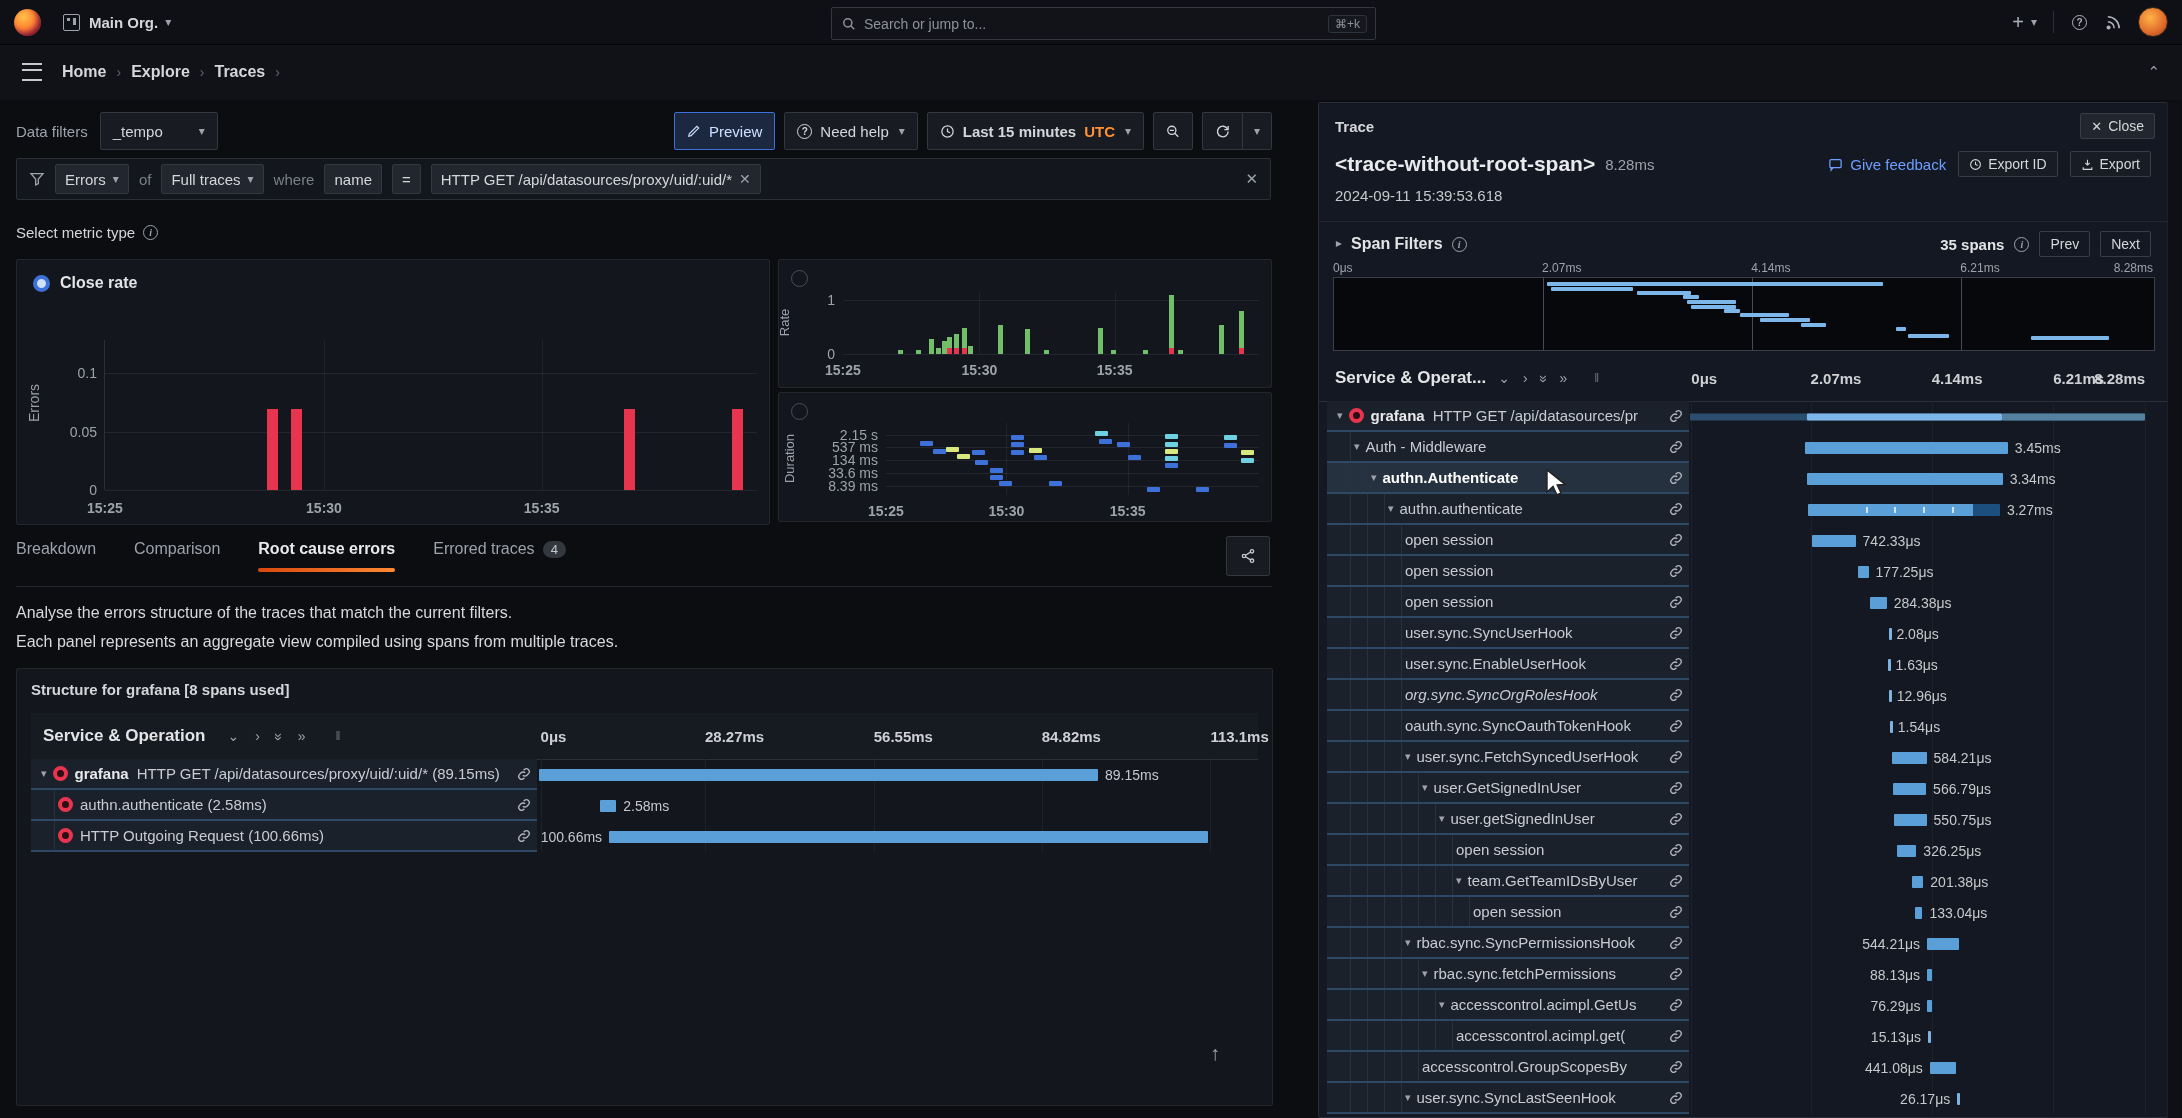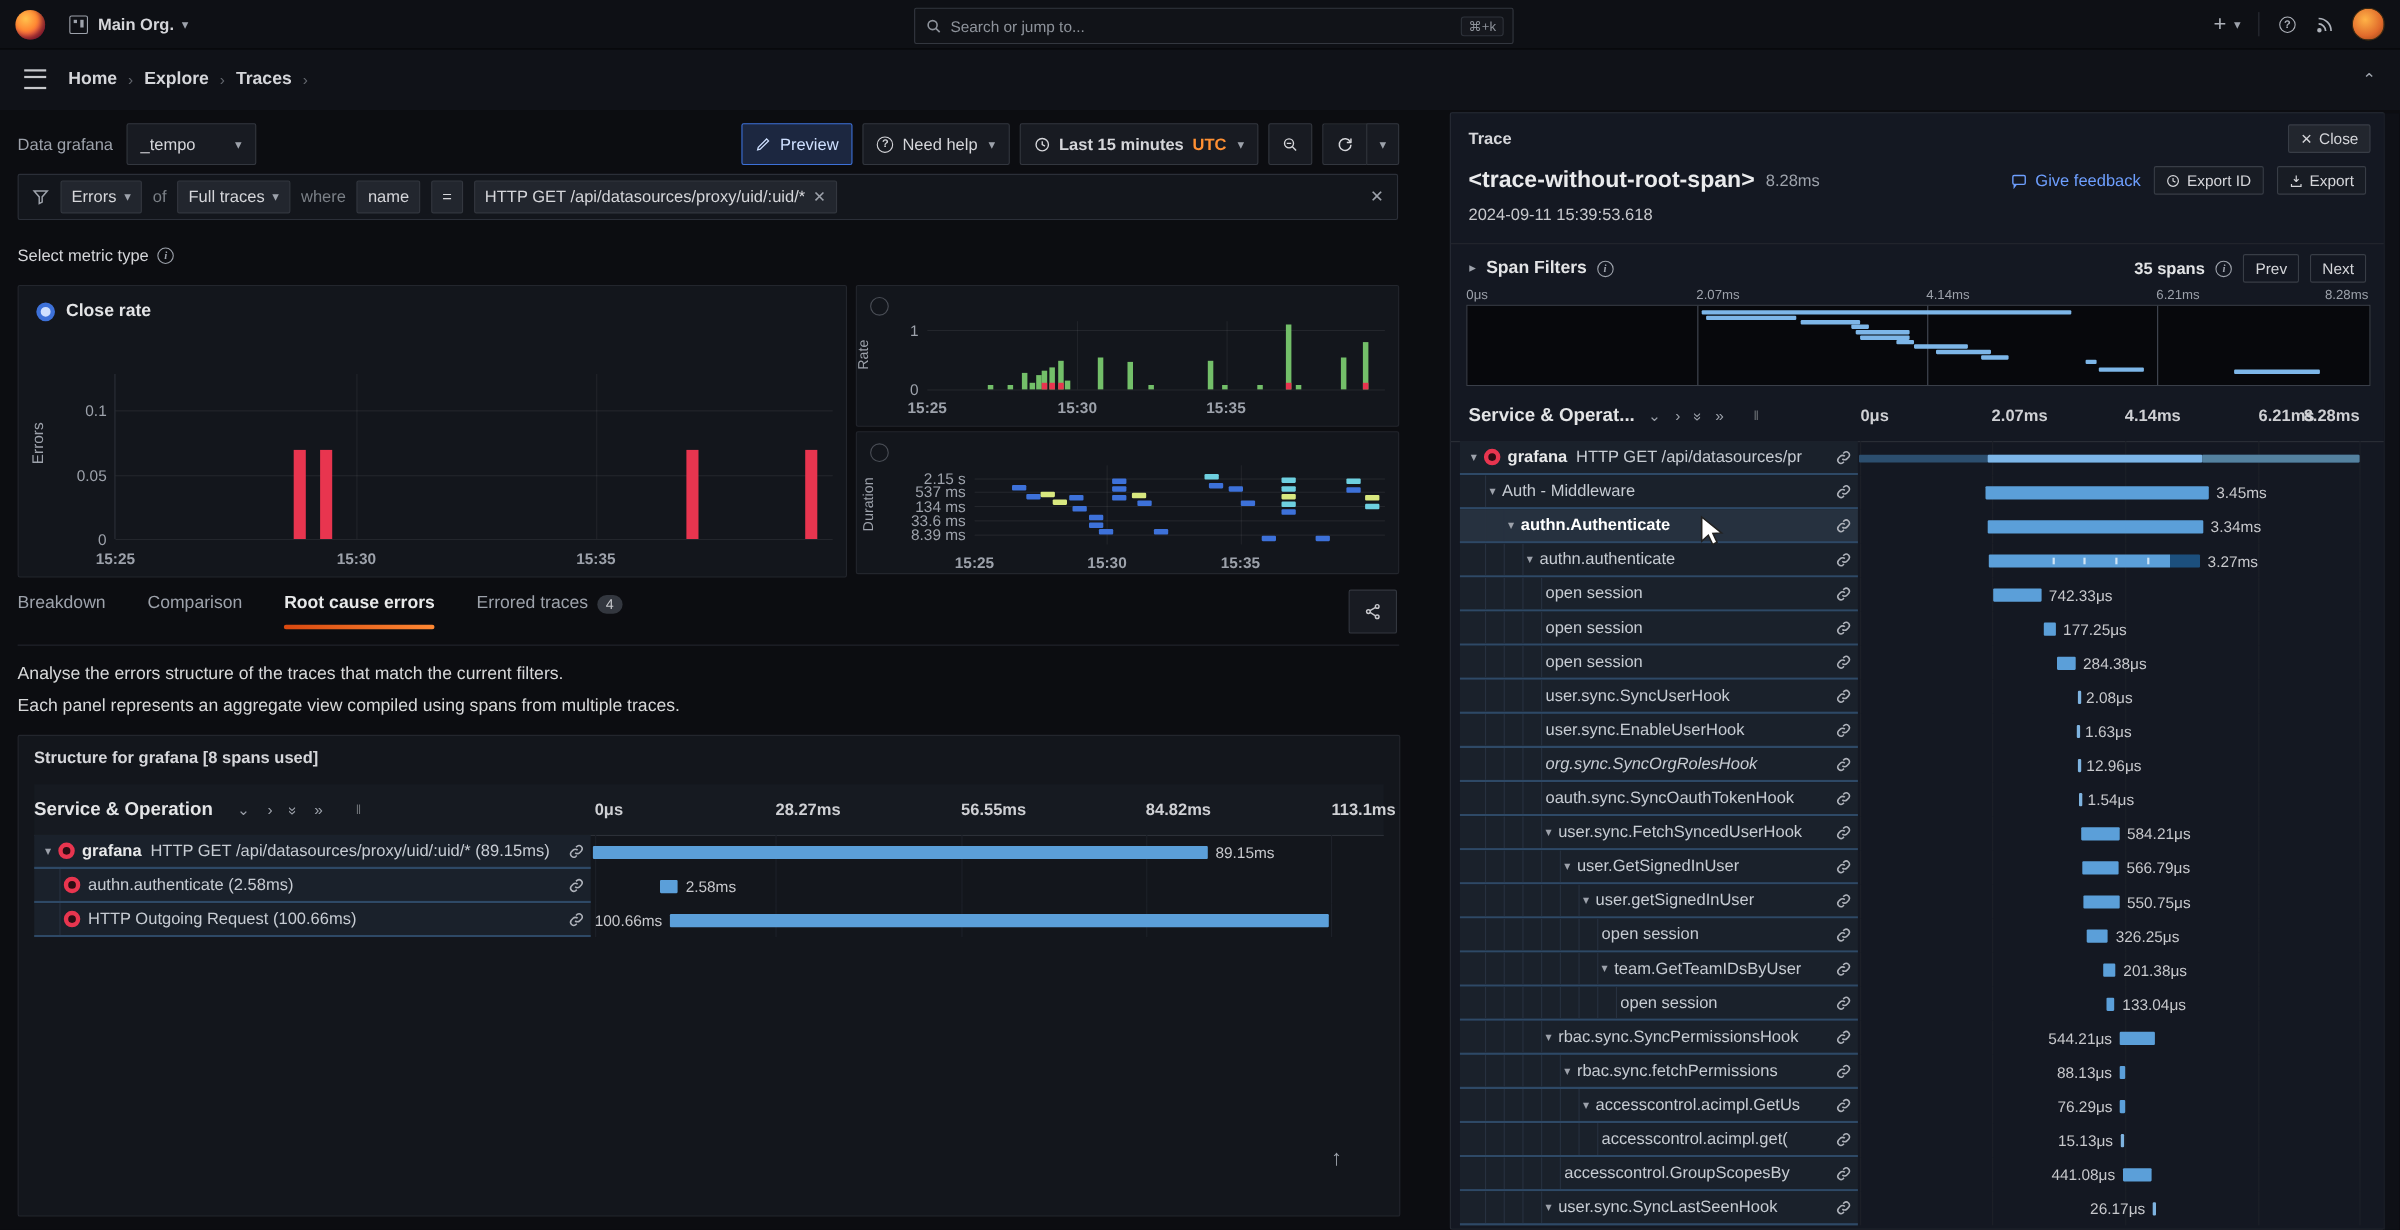--- a/index.html
+++ b/index.html
@@ -131,21 +131,21 @@
       <span class="sep">›</span>
       <span>Explore</span>
       <span class="sep">›</span>
       <span>Traces</span>
       <span class="sep">›</span>
     </div>
   <span class="caret" style="position:absolute;right:22px;font-size:15px;">⌃</span>
 </div>
 
 <div id="ds-row">
-  <span class="dim" style="font-size:15px;">Data grafana</span>
+  <span class="dim" style="font-size:15px;">Data filters</span>
   <div class="btn" style="margin-left:12px;width:118px;justify-content:space-between;">
     <span>_tempo</span>
       <span class="caret">▾</span>
   </div>
   <div style="margin-left:auto;display:flex;gap:9px;">
     <div class="btn" id="preview-btn">
       <svg width="14" height="14" viewBox="0 0 24 24" fill="none" stroke="#cfe0ff" stroke-width="2">
           <path d="M3 21l4-1L20 7 17 4 4 17l-1 4z"></path>
         </svg>
       <span>Preview</span>
@@ -367,21 +367,21 @@
 </div>
 
 <div class="abs" style="left:16px;top:598px;font-size:16px;color:#d8d9da;line-height:29px;">
   <div>Analyse the errors structure of the traces that match the current filters.</div>
   <div>Each panel represents an aggregate view compiled using spans from multiple traces.</div>
 </div>
 
 <div id="structure">
   <h3>Structure for grafana [8 spans used]</h3>
   <div class="tablehead" style="left:14px;top:44px;width:1227px;height:46px;">
-    <span class="thname" style="margin-left:0;">Service &amp; Operation</span>
+    <span class="thname" style="margin-left:12px;">Service &amp; Operation</span>
     <span class="hicons">
       <span>⌄</span>
       <span>›</span>
       <span class="dblv">»</span>
       <span>»</span>
       <span class="hhandle">‖</span>
     </span>
     <div class="colticks" id="structure-cols" style="left:506px;width:721px;">
         <span class="ct" style="left: 0.5%;">0μs</span>
         <span class="ct" style="left: 23.3%;">28.27ms</span>

